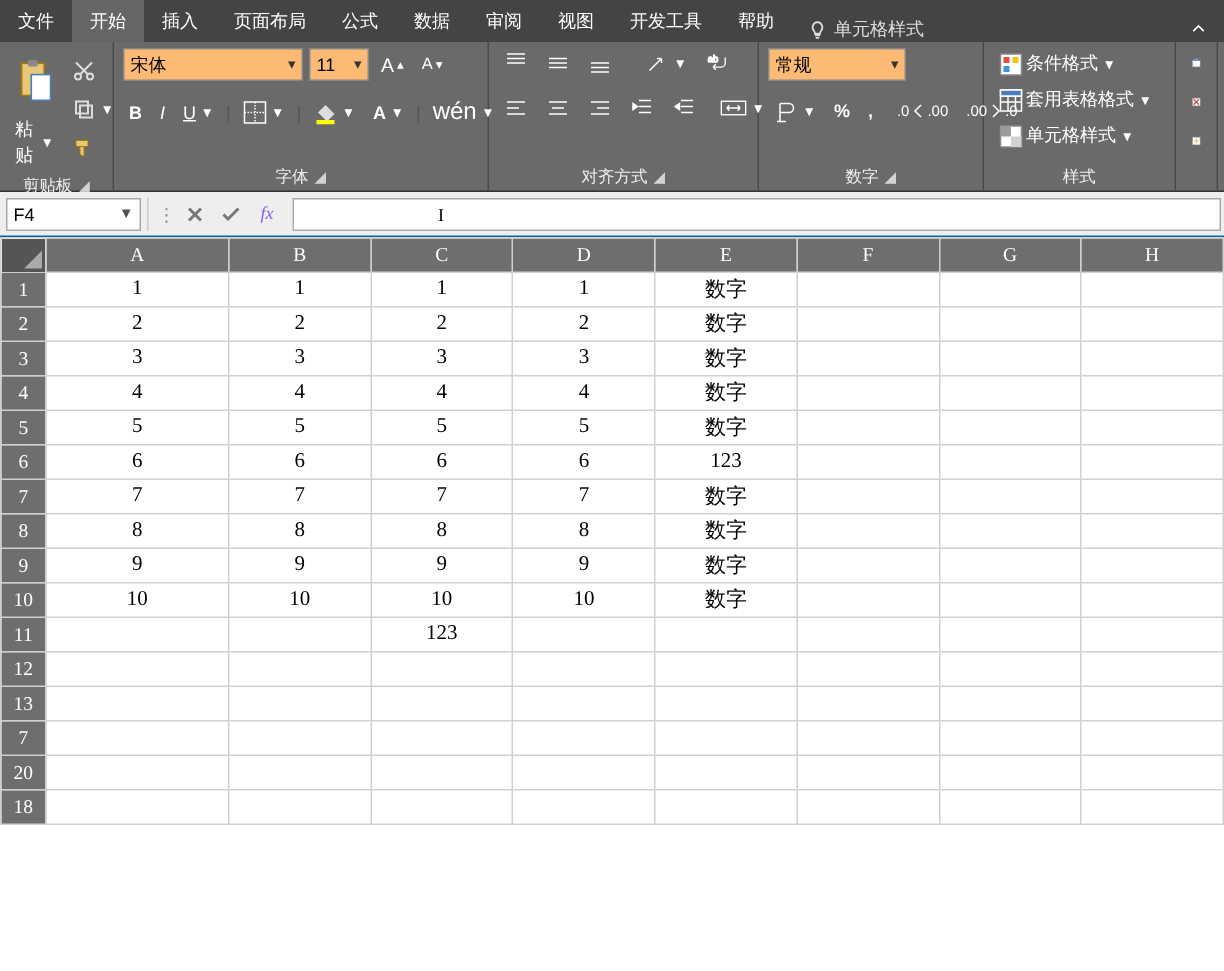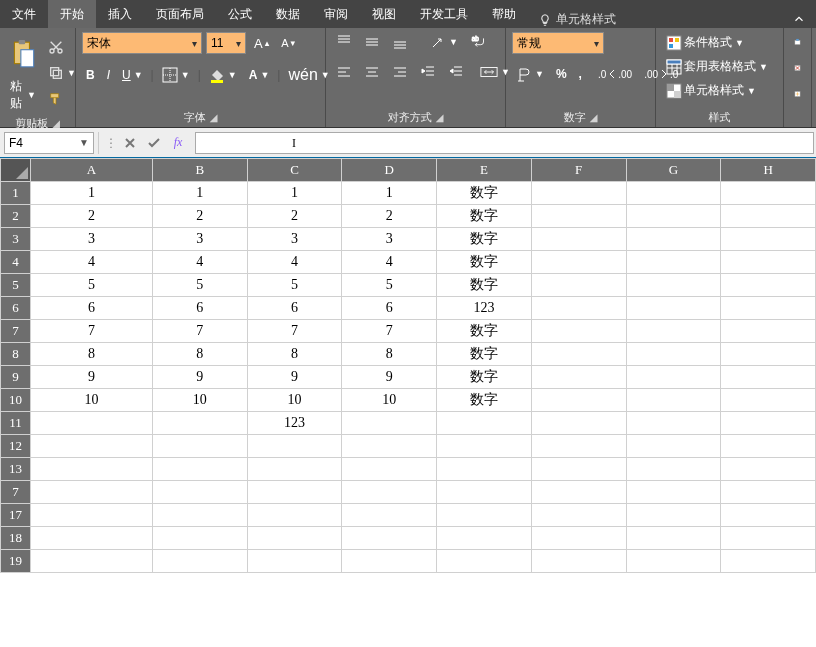--- a/index.html
+++ b/index.html
@@ -598,43 +598,32 @@
           <td class=""></td>
           <td class=""></td>
           <td class=""></td>
           <td class=""></td>
           <td class=""></td>
           <td class=""></td>
           <td class=""></td>
           <td class=""></td>
         </tr>
         <tr>
-          <th>17</th>
+          <th>20</th>
           <td class=""></td>
           <td class=""></td>
           <td class=""></td>
           <td class=""></td>
           <td class=""></td>
           <td class=""></td>
           <td class=""></td>
           <td class=""></td>
         </tr>
         <tr>
           <th>18</th>
-          <td class=""></td>
-          <td class=""></td>
-          <td class=""></td>
-          <td class=""></td>
-          <td class=""></td>
-          <td class=""></td>
-          <td class=""></td>
-          <td class=""></td>
-        </tr>
-        <tr>
-          <th>19</th>
           <td class=""></td>
           <td class=""></td>
           <td class=""></td>
           <td class=""></td>
           <td class=""></td>
           <td class=""></td>
           <td class=""></td>
           <td class=""></td>
         </tr>
       </tbody>

